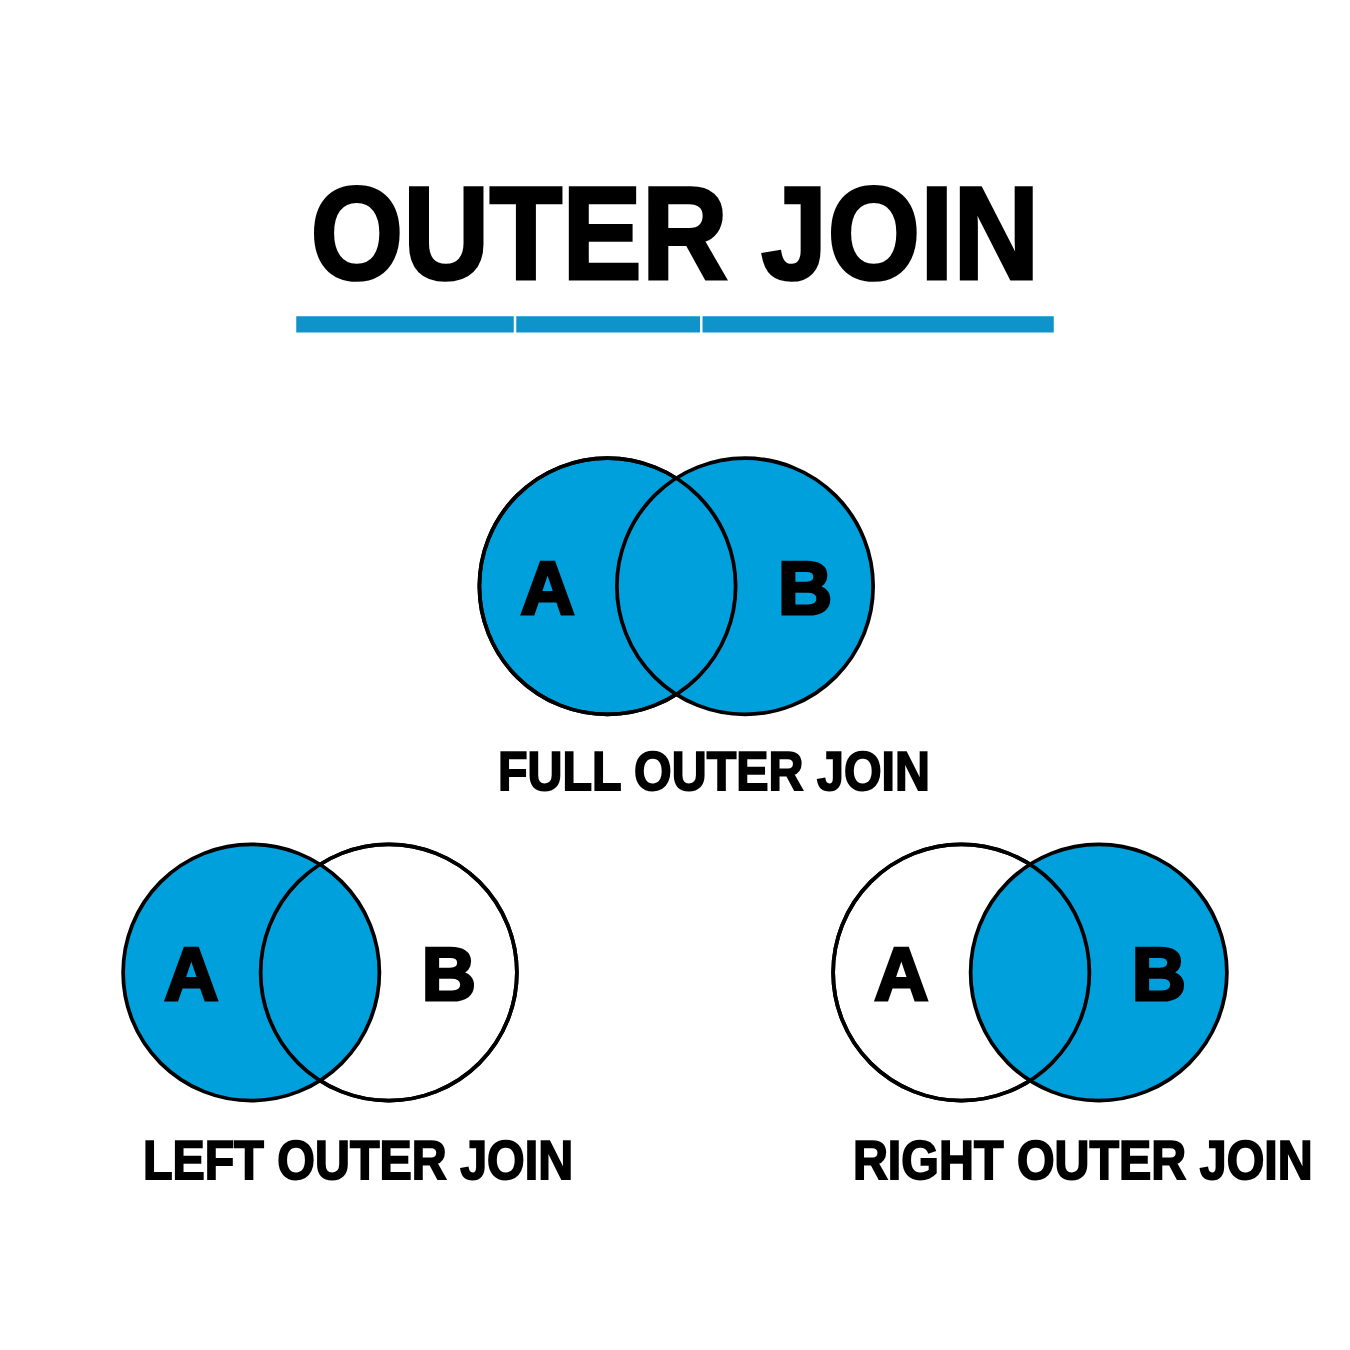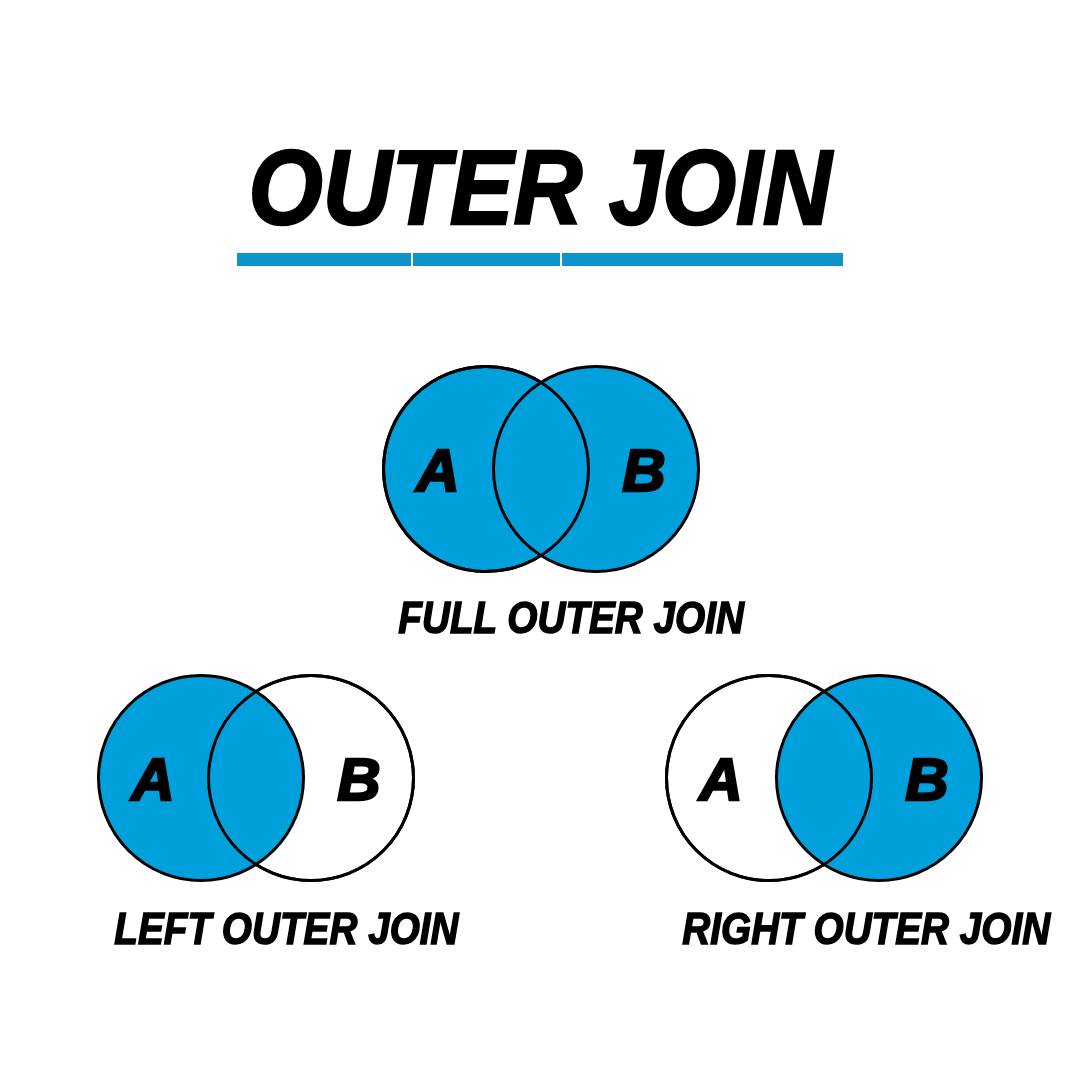--- a/index.html
+++ b/index.html
@@ -13,21 +13,20 @@
   * { margin: 0; padding: 0; box-sizing: border-box; }
   html, body { background: var(--background); }
   .page {
     position: relative;
     width: 1080px;
     height: 1080px;
     background: var(--background);
     overflow: hidden;
     font-family: "Liberation Sans", sans-serif;
     color: var(--text);
-    font-style: italic;
   }
 
   
   .title {
     position: absolute;
     left: 0;
     width: 1080px;
     top: 134px;
     text-align: center;
     font-size: 106px;

